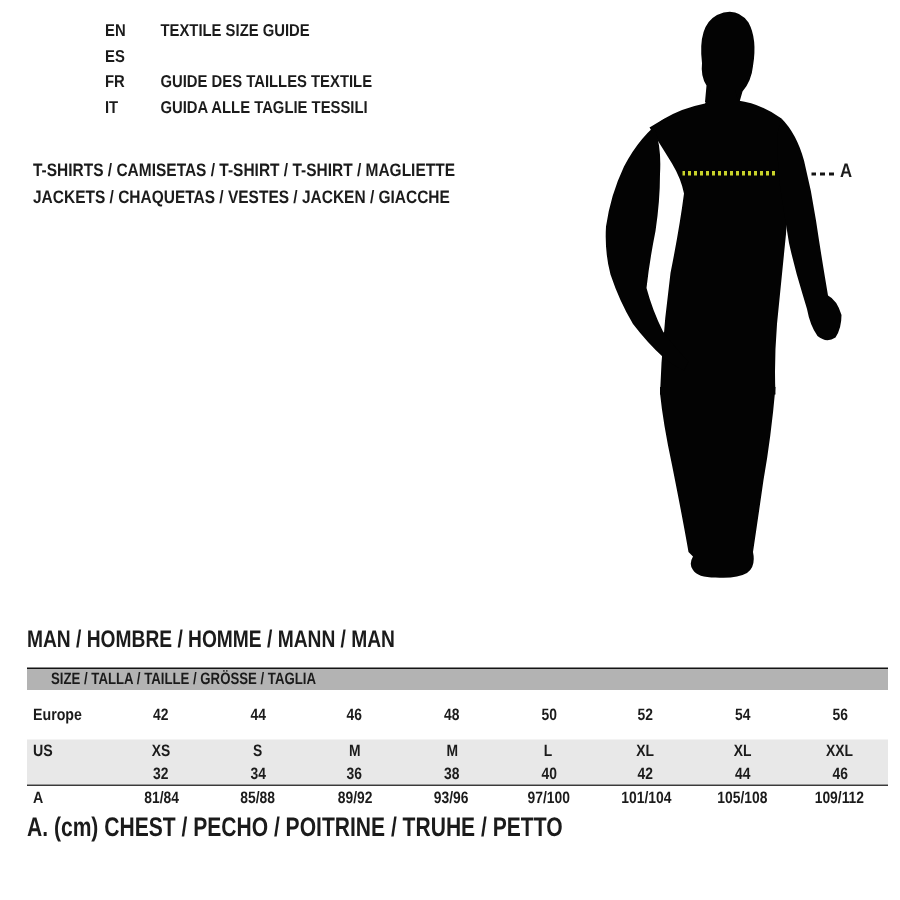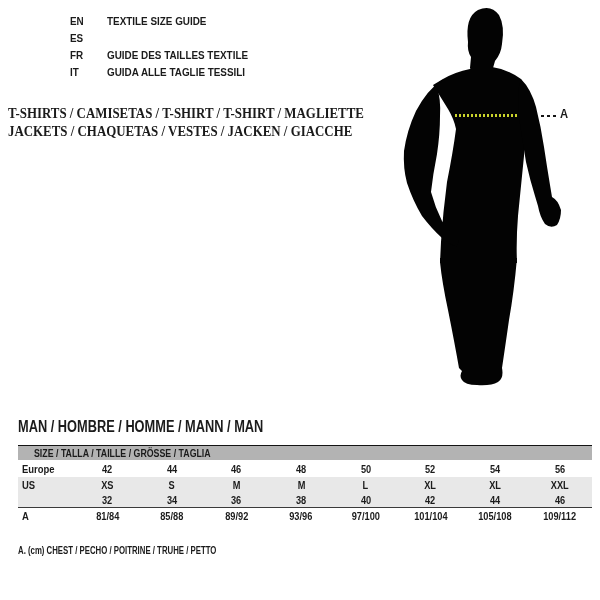--- a/index.html
+++ b/index.html
@@ -16,21 +16,21 @@
   
   .cx { display:inline-block; white-space:nowrap; transform:scaleX(.86); transform-origin:0 50%; }
   .cxc { display:inline-block; white-space:nowrap; transform:scaleX(.84); transform-origin:50% 50%; }
 
   
   .lang-block { position:absolute; left:22px; top:13px;margin-left:48px; }
   .lang-row { display:flex; height:17px; line-height:17px; font-size:11.5px; }
   .lang-code { width:37px; }
 
   
-  .product-block { position:absolute; left:8px; top:104px; font-size:15px; line-height:18px;font-family:Liberation Serif, serif; }
+  .product-block { position:absolute; left:22px; top:104px; font-size:12px; line-height:18px; }
 
   
   .figure-area { position:absolute; left:395px; top:0; width:205px; height:400px; }
   .figure-area svg { position:absolute; left:0; top:0; }
   .chest-dash {
     position:absolute; left:60px; top:114px; width:62px; height:3px;
     background:repeating-linear-gradient(90deg, var(--dash,#c9d32b) 0 2px, transparent 2px 4px);
   }
   .pointer-dash {
     position:absolute; left:146px; top:115px; width:17px; height:2px;
@@ -43,26 +43,26 @@
 
   
   .size-table { position:absolute; left:18px; top:445px; width:574px; border-top:1px solid #141414; font-size:11px; }
   .t-header {
     height:14px; line-height:14px; background:var(--hdrbg,#b3b3b3);
     padding-left:16px; font-size:11px; overflow:hidden;
   }
   .t-row { display:flex; align-items:center; }
   .t-row .lbl { width:57px; padding-left:4px; }
   .t-row .val { flex:1; text-align:center; }
-  .row-0 { height:17px; }
+  .row-0 { height:33px; }
   .row-1, .row-2 { height:15px; background:var(--altbg,#e8e8e8); }
   .row-3 { height:16px; border-top:1px solid #3a3a3a; }
 
   
-  .footer-note { position:absolute; left:18px; top:544px; font-size:10px; line-height:14px; }
+  .footer-note { position:absolute; left:18px; top:544px; font-size:18px; line-height:14px; }
 </style>
 </head>
 <body>
 
 <div class="page">
 
   <div class="lang-block" id="langList">
       <div class="lang-row">
         <span class="lang-code"><span class="cx">EN</span></span>
         <span><span class="cx">TEXTILE SIZE GUIDE</span></span>

